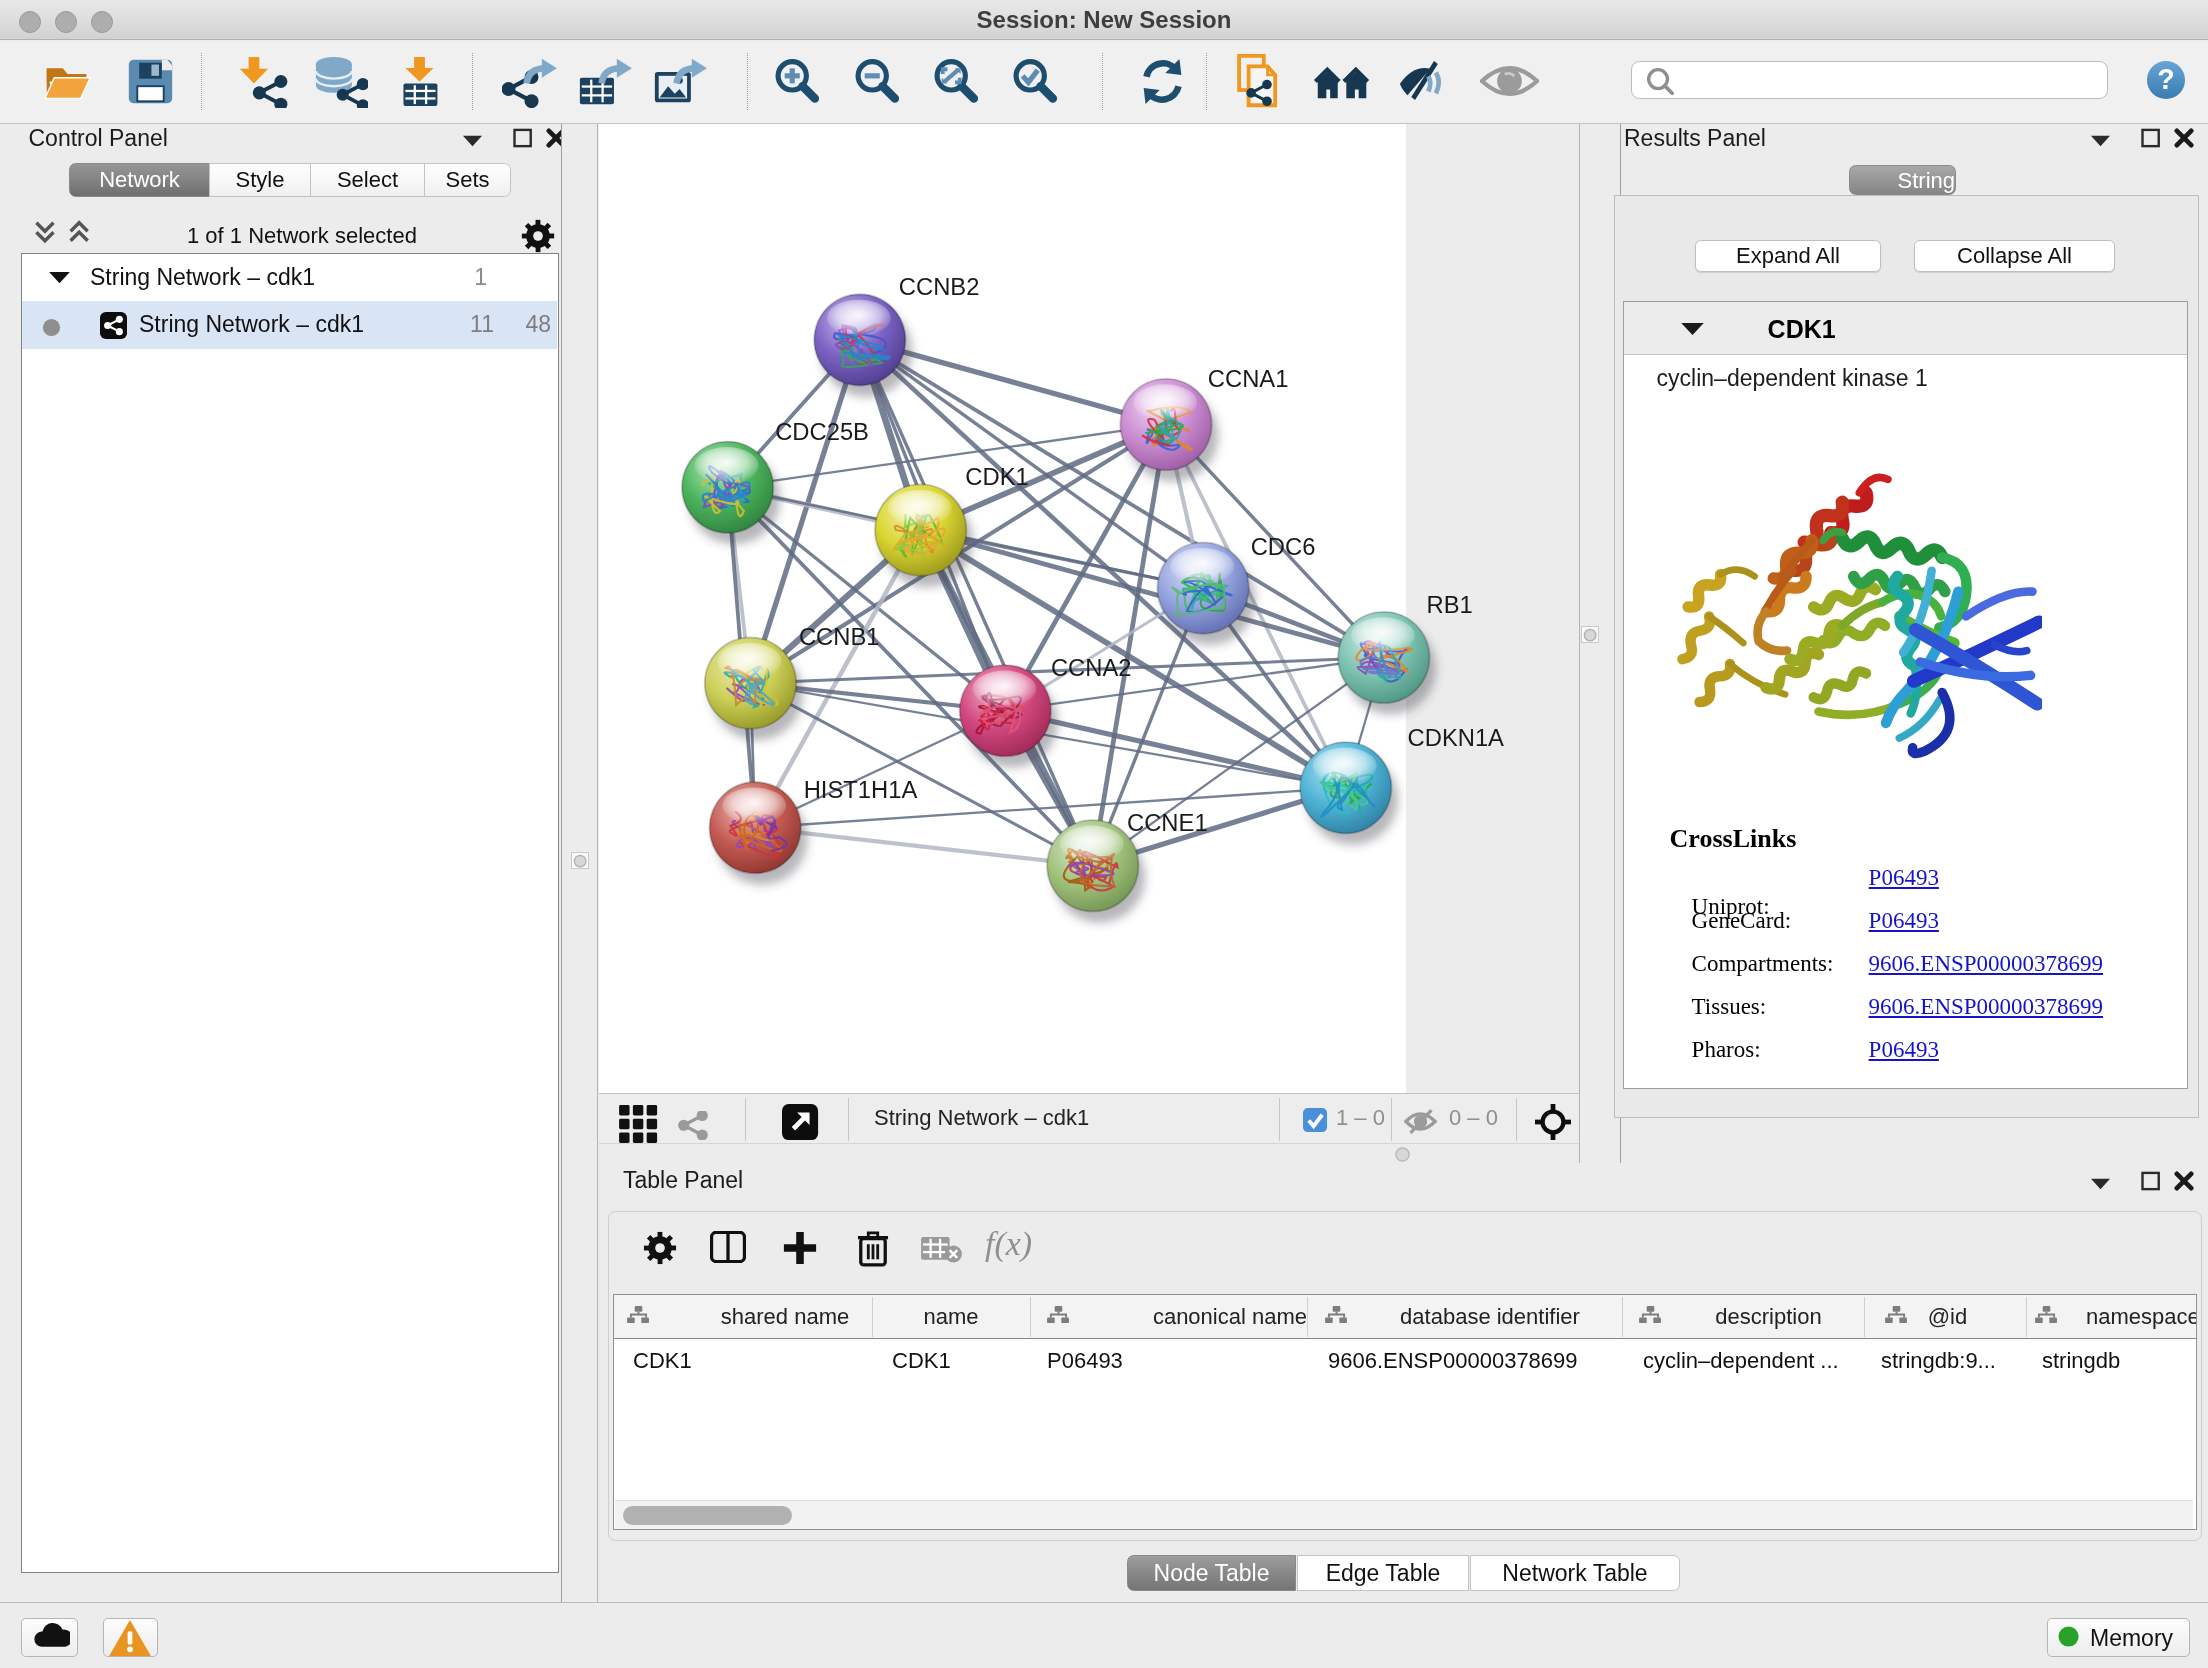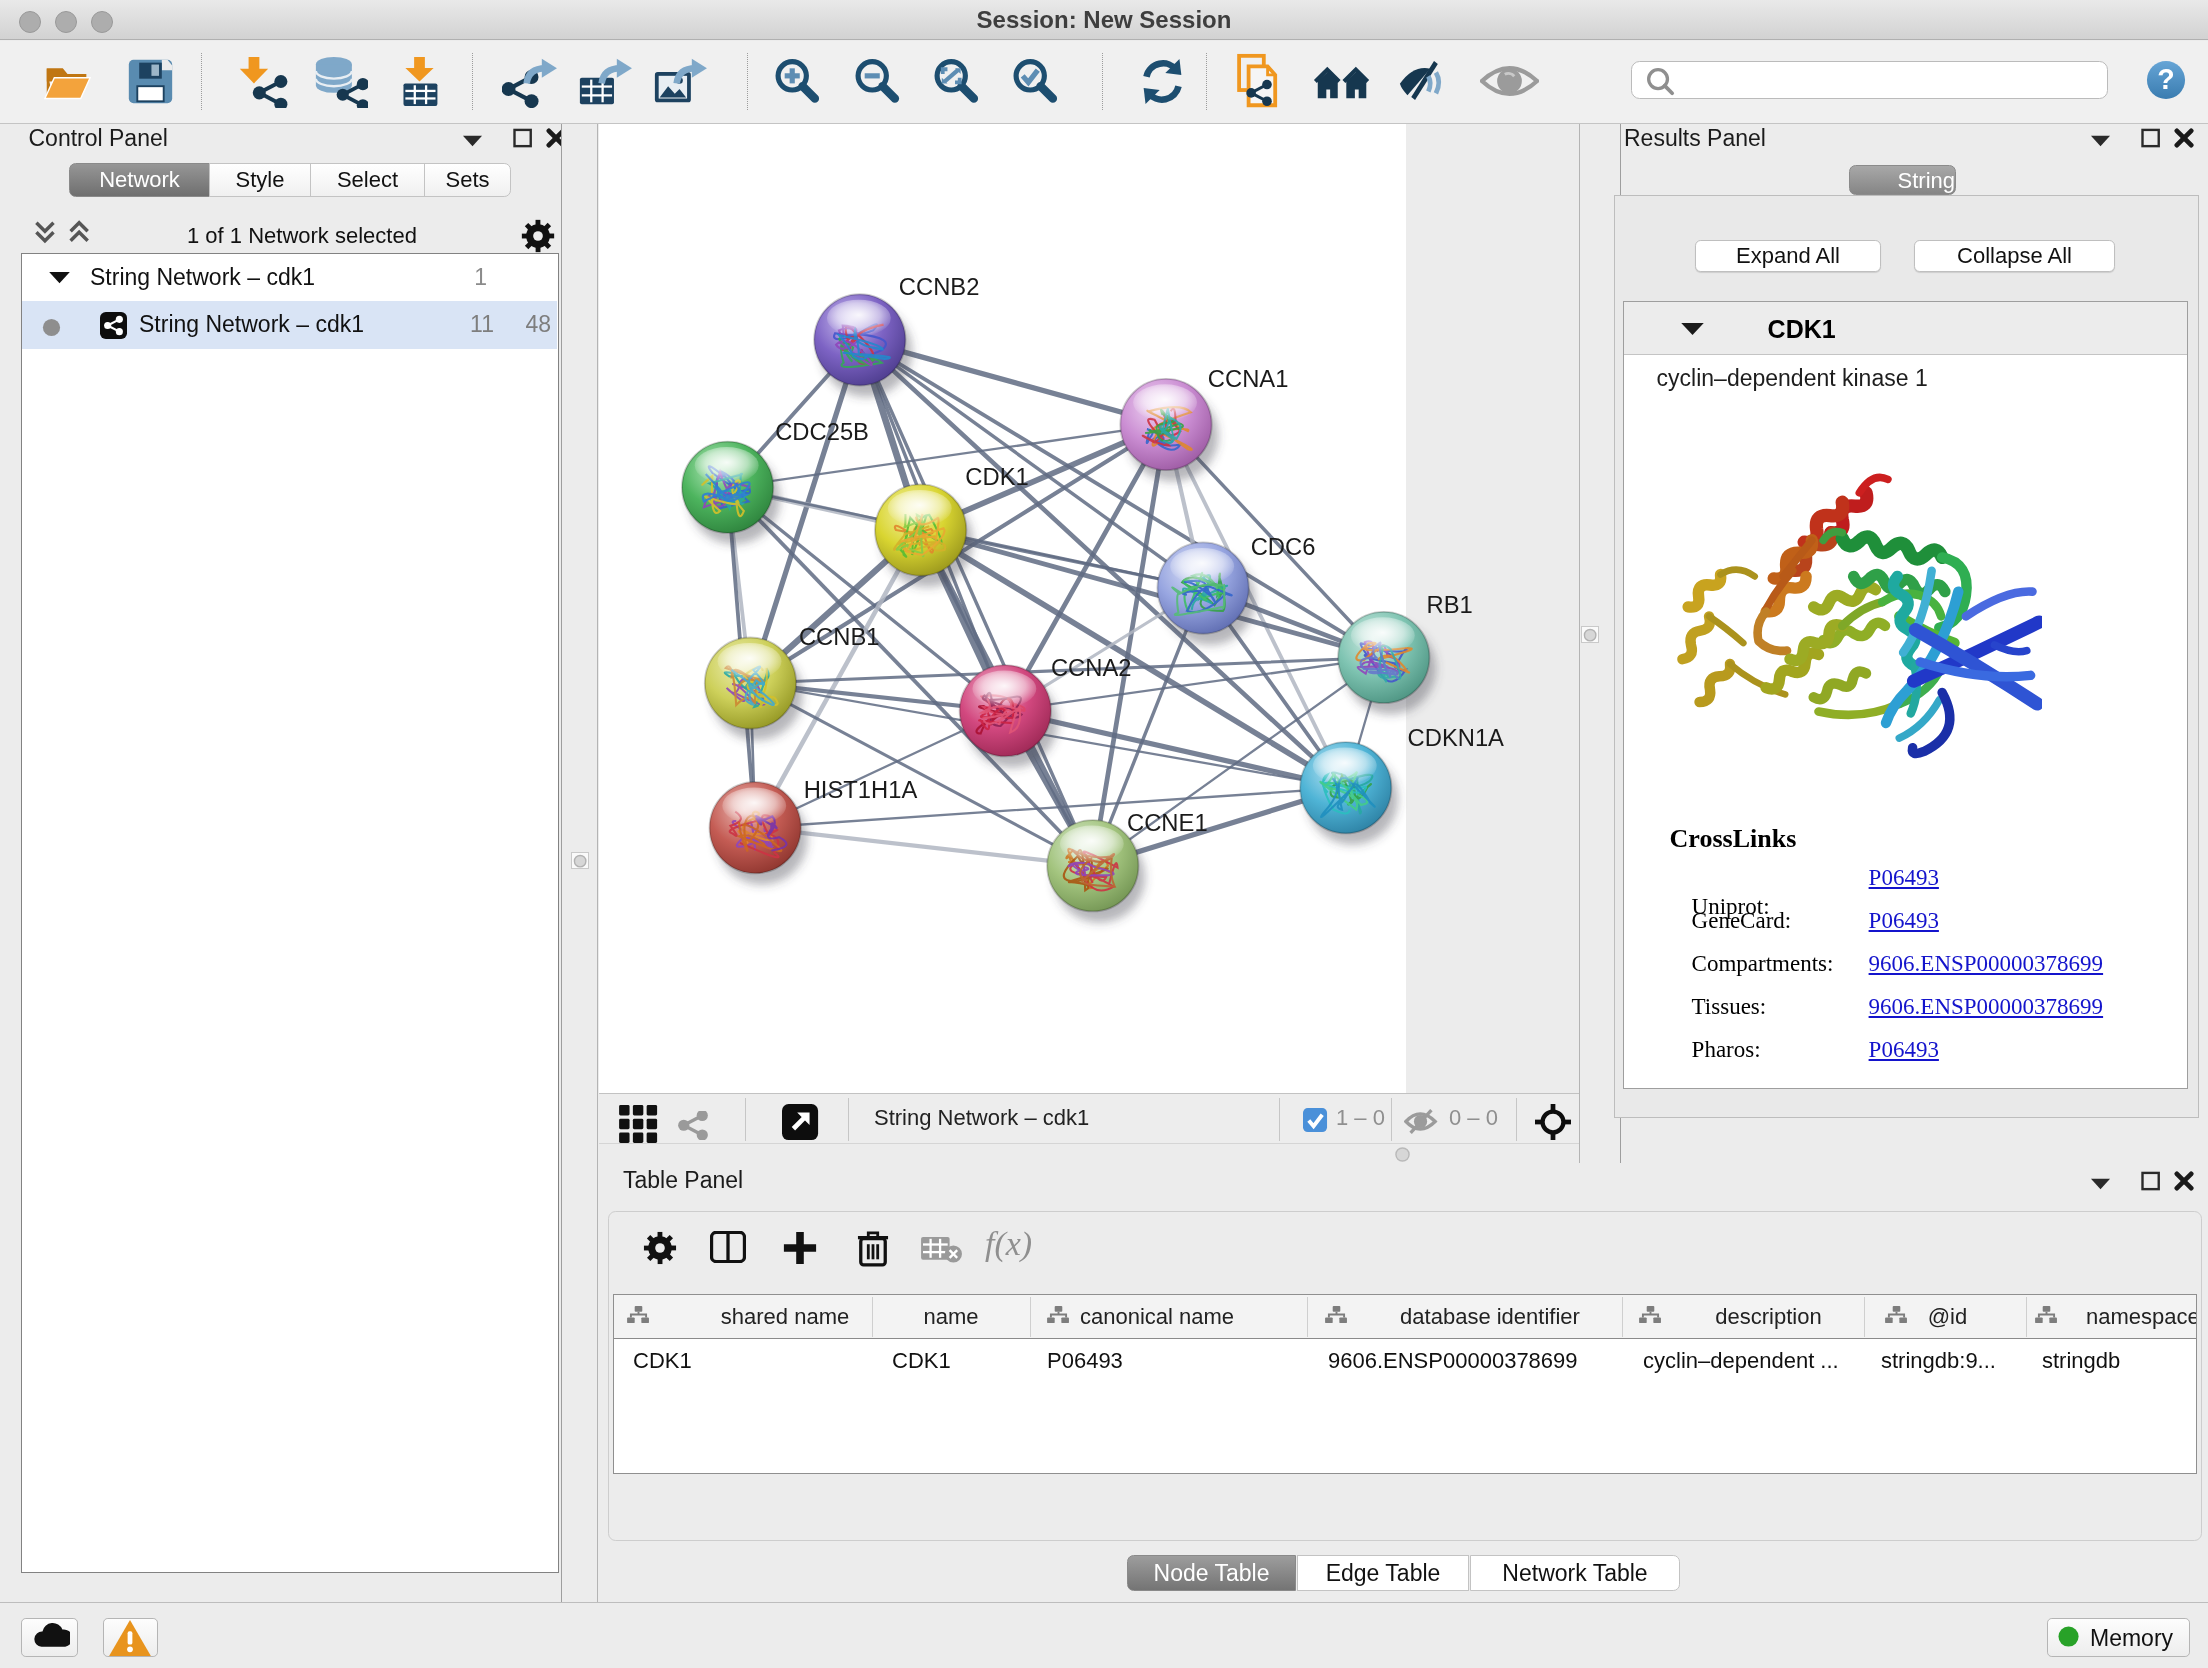--- a/index.html
+++ b/index.html
@@ -59,21 +59,21 @@
 #rp-box { position:absolute; left:7.6px; top:105px; width:565px; height:788px;
   background:#fff; border:1.9px solid #9e9e9e; }
 #rp-boxhead { position:absolute; left:0; top:0; width:100%; height:53px;
   background:#ececec; border-bottom:1px solid #c4c4c4; }
 .serif { font-family:"Liberation Serif", serif; }
 .xlrow { position:absolute; left:68px; font-size:23px; color:#000; }
 .xlink { position:absolute; left:245px; font-size:23px; color:#1414cc; text-decoration:underline; }
 
 
 #tp-title { left:623px; top:1167px; font-size:23px; color:#1b1b1b; }
-#tbl-box { left:613px; top:1294px; width:1584px; height:180px; background:#fff;
+#tbl-box { left:613px; top:1294px; width:1584px; height:236px; background:#fff;
   border:1.9px solid #8f8f8f; overflow:hidden; }
 #tbl-head { position:absolute; left:0; top:0; width:100%; height:44px;
   background:#f3f3f3; border-bottom:1px solid #8a8a8a; }
 .th { position:absolute; top:8.6px; font-size:22px; color:#222; }
 .td { position:absolute; top:53px; font-size:22px; color:#111; }
 .csep { position:absolute; top:1.9px; height:40px; width:0; border-left:1px solid #cfcfcf; }
 #hscroll { position:absolute; left:1px; top:205px; width:1578px; height:30px;
   background:#f2f2f2; border-top:1px solid #dcdcdc; }
 #hthumb { position:absolute; left:7.6px; top:4.8px; width:169px; height:19px;
   background:#b1b1b1; border-radius:9.5px; }
@@ -842,21 +842,21 @@
         </g>
       </svg>
     <div class="csep" style="left:258px;"></div>
     <div class="csep" style="left:416px;"></div>
     <div class="csep" style="left:693px;"></div>
     <div class="csep" style="left:1008px;"></div>
     <div class="csep" style="left:1250px;"></div>
     <div class="csep" style="left:1412px;"></div>
     <div class="th" style="left:84px; width:174px; text-align:center;">shared name</div>
     <div class="th" style="left:258px; width:158px; text-align:center;">name</div>
-    <div class="th" style="left:466px; width:227px; text-align:left;">canonical name</div>
+    <div class="th" style="left:466px; width:227px; text-align:right;">canonical name</div>
     <div class="th" style="left:744px; width:264px; text-align:center;">database identifier</div>
     <div class="th" style="left:1060px; width:189px; text-align:center;">description</div>
     <div class="th" style="left:1254px; width:159px; text-align:center;">@id</div>
     <div class="th" style="left:1472px;">namespace</div>
   </div>
   <div class="td" style="left:19px;">CDK1</div>
   <div class="td" style="left:278px;">CDK1</div>
   <div class="td" style="left:433px;">P06493</div>
   <div class="td" style="left:714px;">9606.ENSP00000378699</div>
   <div class="td" style="left:1029px;">cyclin–dependent ...</div>

